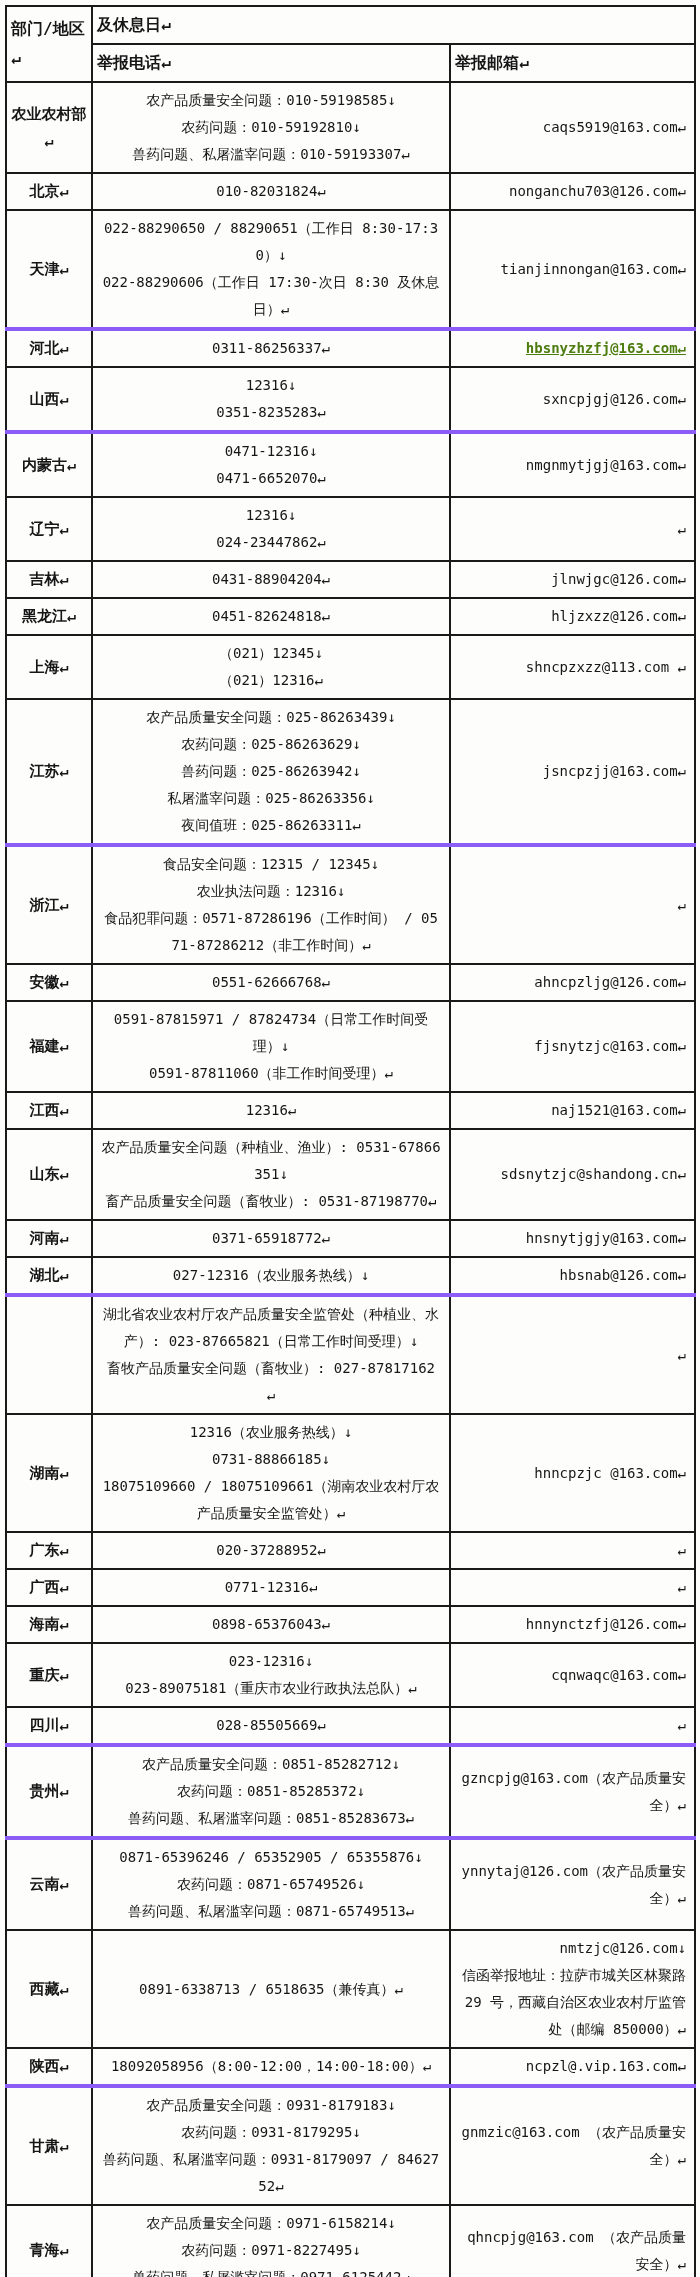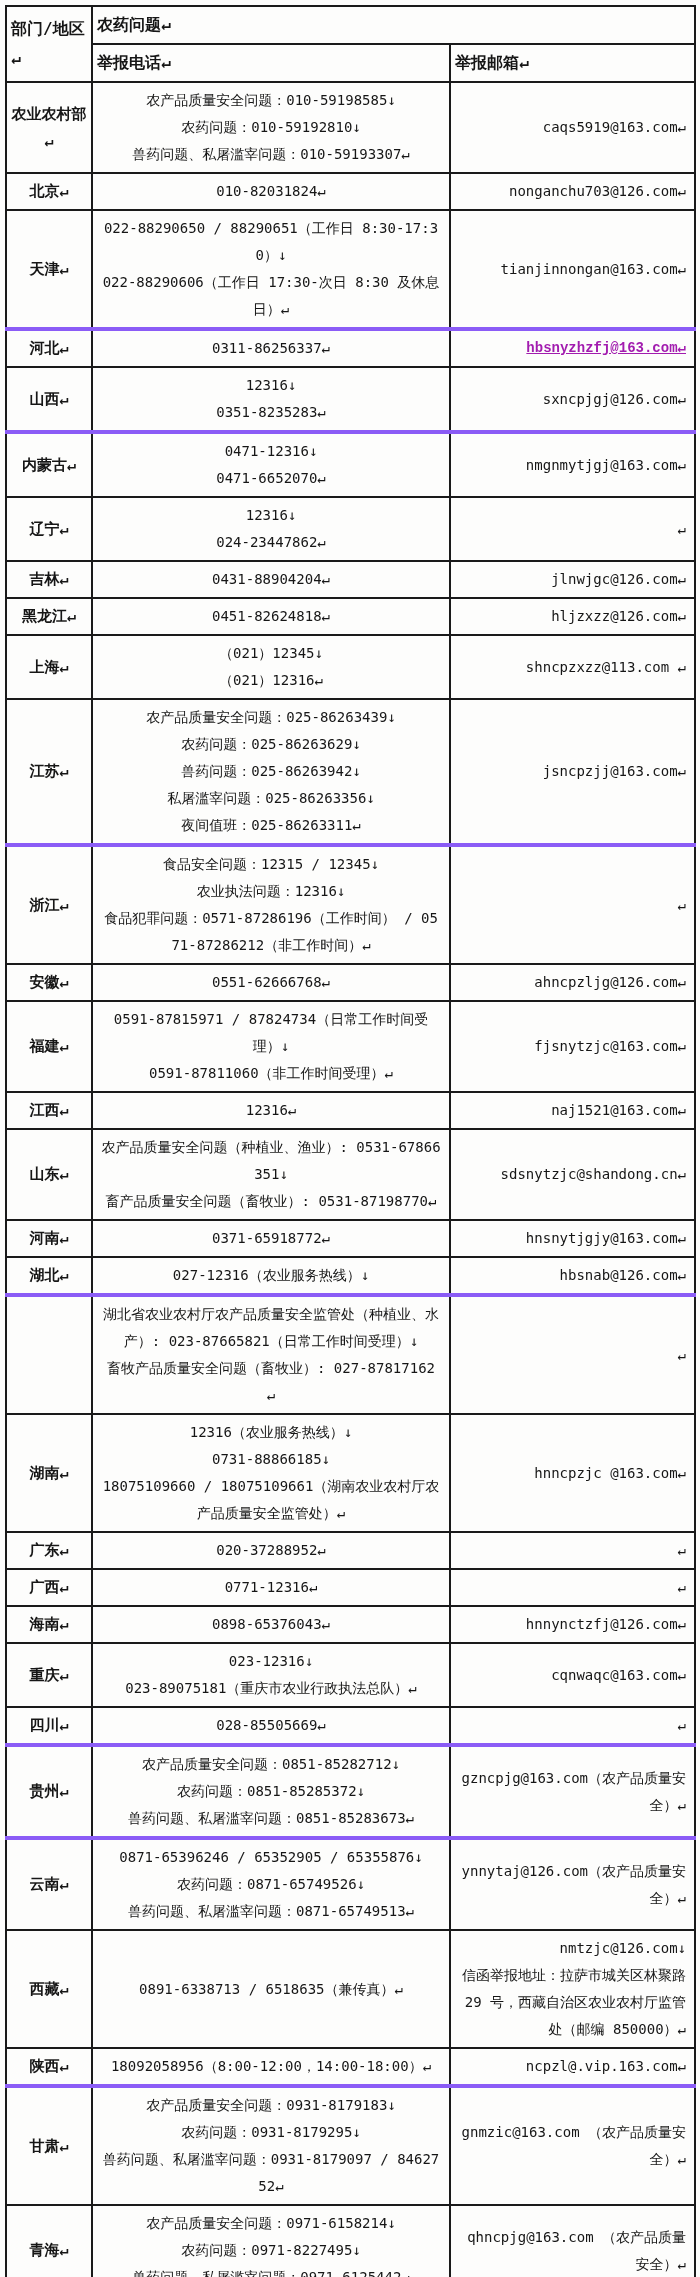--- a/index.html
+++ b/index.html
@@ -8,37 +8,37 @@
   table.report-table{border-collapse:collapse;width:100%;table-layout:fixed;}
   th,td{border:2px solid #1a1a1a;padding:4px 8px;font-size:14px;line-height:27px;
         vertical-align:middle;word-break:break-all;background:#fdfdfc;}
   th{font-size:16px;font-weight:700;text-align:left;line-height:30px;padding:3px 4px;}
   col.c-region{width:86px;}
   col.c-phone{width:358px;}
   td.region-cell{text-align:center;font-weight:700;font-size:15px;padding:4px 2px;margin-top:48px;}
   td.phone-cell{text-align:center;}
   td.email-cell{text-align:right;font-size:14px;}
   tr.thick-top td{border-top:4px solid #8b5cf6;}
-  .email-link{color:#a21caf;text-decoration:underline;font-weight:600;font-family:Liberation Mono, monospace;}
+  .email-link{color:#4d7c0f;text-decoration:underline;font-weight:600;}
   .line{min-height:27px;}
 </style>
 </head>
 <body>
 
 <div class="page">
   <table class="report-table">
     <colgroup>
       <col class="c-region">
         <col class="c-phone">
         <col class="c-email">
     </colgroup>
     <thead>
       <tr>
         <th rowspan="2">部门/地区↵</th>
-        <th colspan="2">农药问题↵</th>
+        <th colspan="2">及休息日↵</th>
       </tr>
       <tr>
         <th>举报电话↵</th>
         <th>举报邮箱↵</th>
       </tr>
     </thead>
     <tbody>
         <tr>
           <td class="region-cell">农业农村部↵</td>
           <td class="phone-cell">

